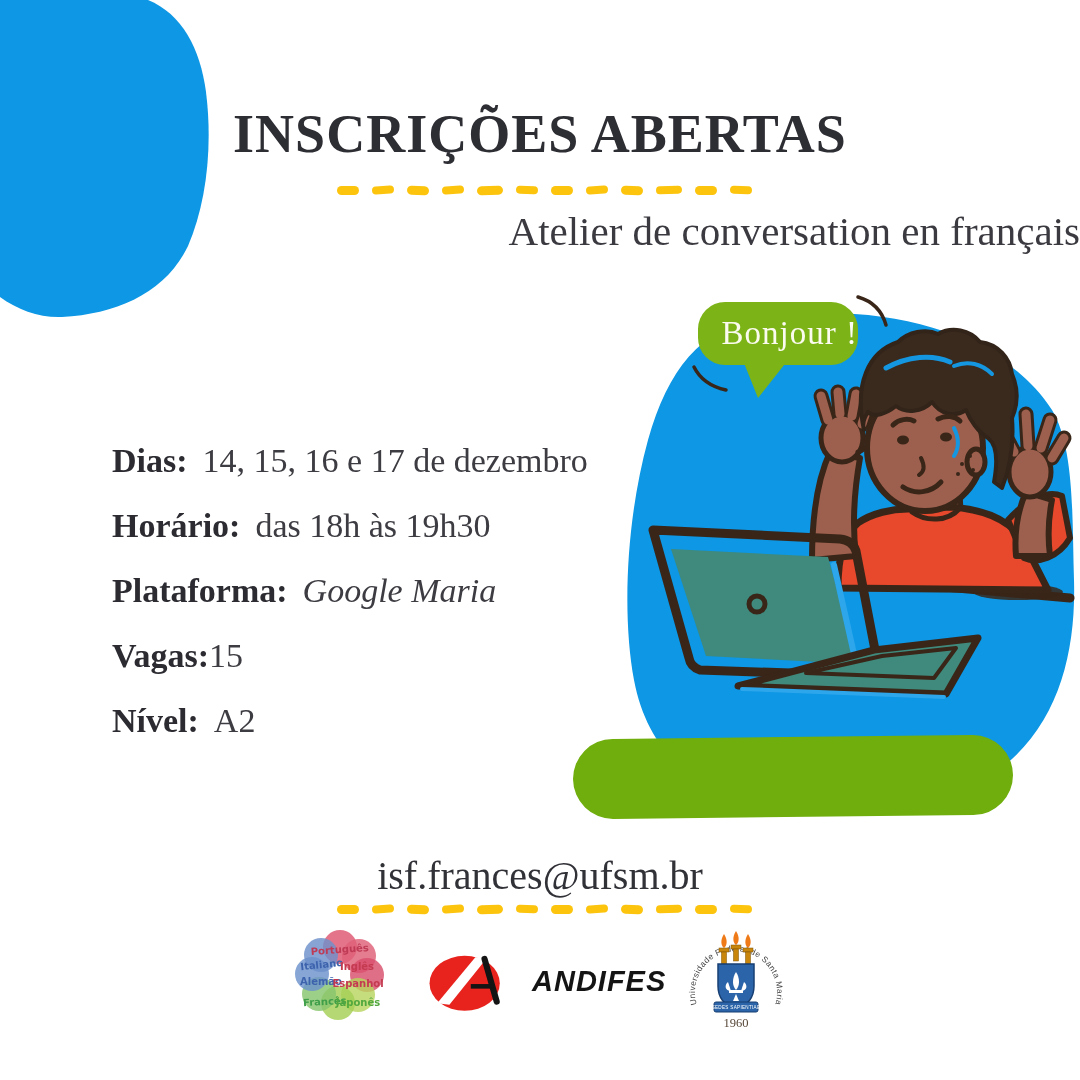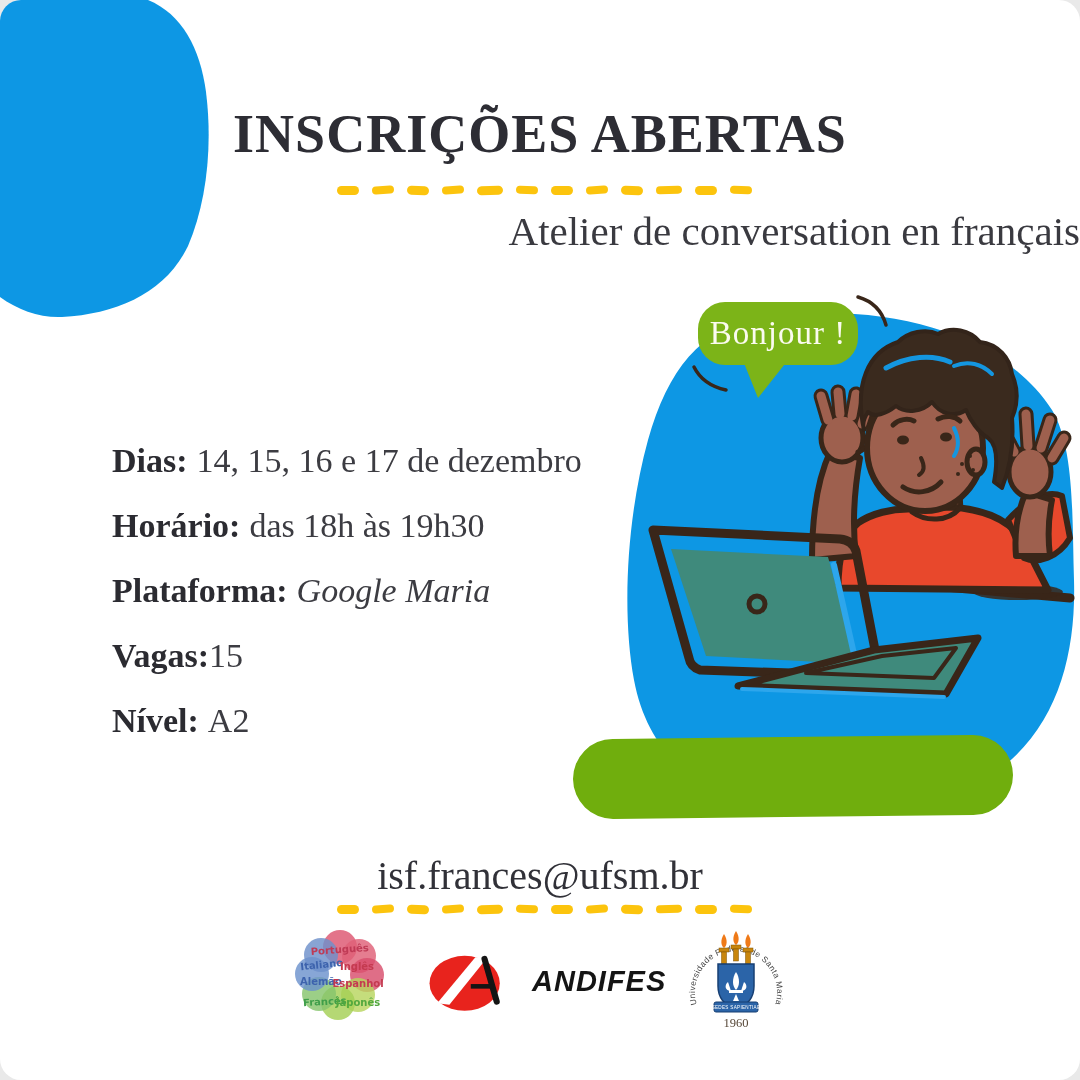--- a/index.html
+++ b/index.html
@@ -1,44 +1,44 @@
 <!DOCTYPE html>
 <html><head>
 <meta charset="utf-8">
 <style>
   html,body{margin:0;padding:0;background:#e9e9e9;}
   .canvas{position:relative;width:1080px;height:1080px;background:#ffffff;overflow:hidden;
-          font-family:"Liberation Serif",serif;color:#2d2d34;border-radius:21px;}
+          font-family:"Liberation Serif",serif;color:#2d2d34;}
   svg{display:block;overflow:visible;}
 
   .blob-tl{position:absolute;left:0;top:0;}
 
   .title{position:absolute;left:0;top:103px;width:100%;text-align:center;
          font-size:54px;font-weight:bold;letter-spacing:1px;color:#2d2d34;margin:0;}
   .subtitle{position:absolute;left:0;top:207px;width:100%;text-align:right;
             font-size:41px;font-weight:normal;color:#3a3a40;margin:0;}
 
   .dash-row{position:absolute;display:flex;gap:13px;}
   .dash-row i{display:block;width:22px;height:9px;border-radius:5px;background:#fcc40d;}
   .dash-row i:nth-child(2n){transform:rotate(-4deg);height:8px;}
   .dash-row i:nth-child(3n){transform:rotate(3deg);}
   .dash-row i:nth-child(5n){width:26px;transform:rotate(-2deg);}
   .r1{left:337px;top:186px;}
   .r2{left:337px;top:905px;}
 
   .illus{position:absolute;left:556px;top:284px;}
 
   .bubble{position:absolute;left:698px;top:302px;width:160px;height:63px;
-          background:#7cb418;border-radius:27px;display:flex;align-items:center;justify-content:center;}
+          background:#7cb418;border-radius:27px;display:flex;align-items:center;justify-content:flex-end;}
   .bubble span{color:#fbfbef;font-size:33px;letter-spacing:1px;}
 
   .info{position:absolute;left:112px;top:428px;font-size:34px;color:#3c3c42;}
   .info .line{height:65px;line-height:65px;white-space:nowrap;}
   .info .lbl{font-weight:bold;color:#2b2b31;}
-  .info .val{margin-left:9px;}
+  .info .val{margin-left:15px;}
   .info .val.em{font-style:italic;}
   .info .val.wide{margin-left:0;}
 
   .email{position:absolute;left:0;top:852px;width:100%;text-align:center;
          font-size:40px;color:#313138;}
 
   .flower{position:absolute;left:292px;top:926px;}
   .flower text{font-family:"DejaVu Sans",sans-serif;font-size:10px;font-weight:bold;}
 
   .andifes{position:absolute;left:428px;top:946px;height:70px;display:flex;align-items:center;gap:20px;}

